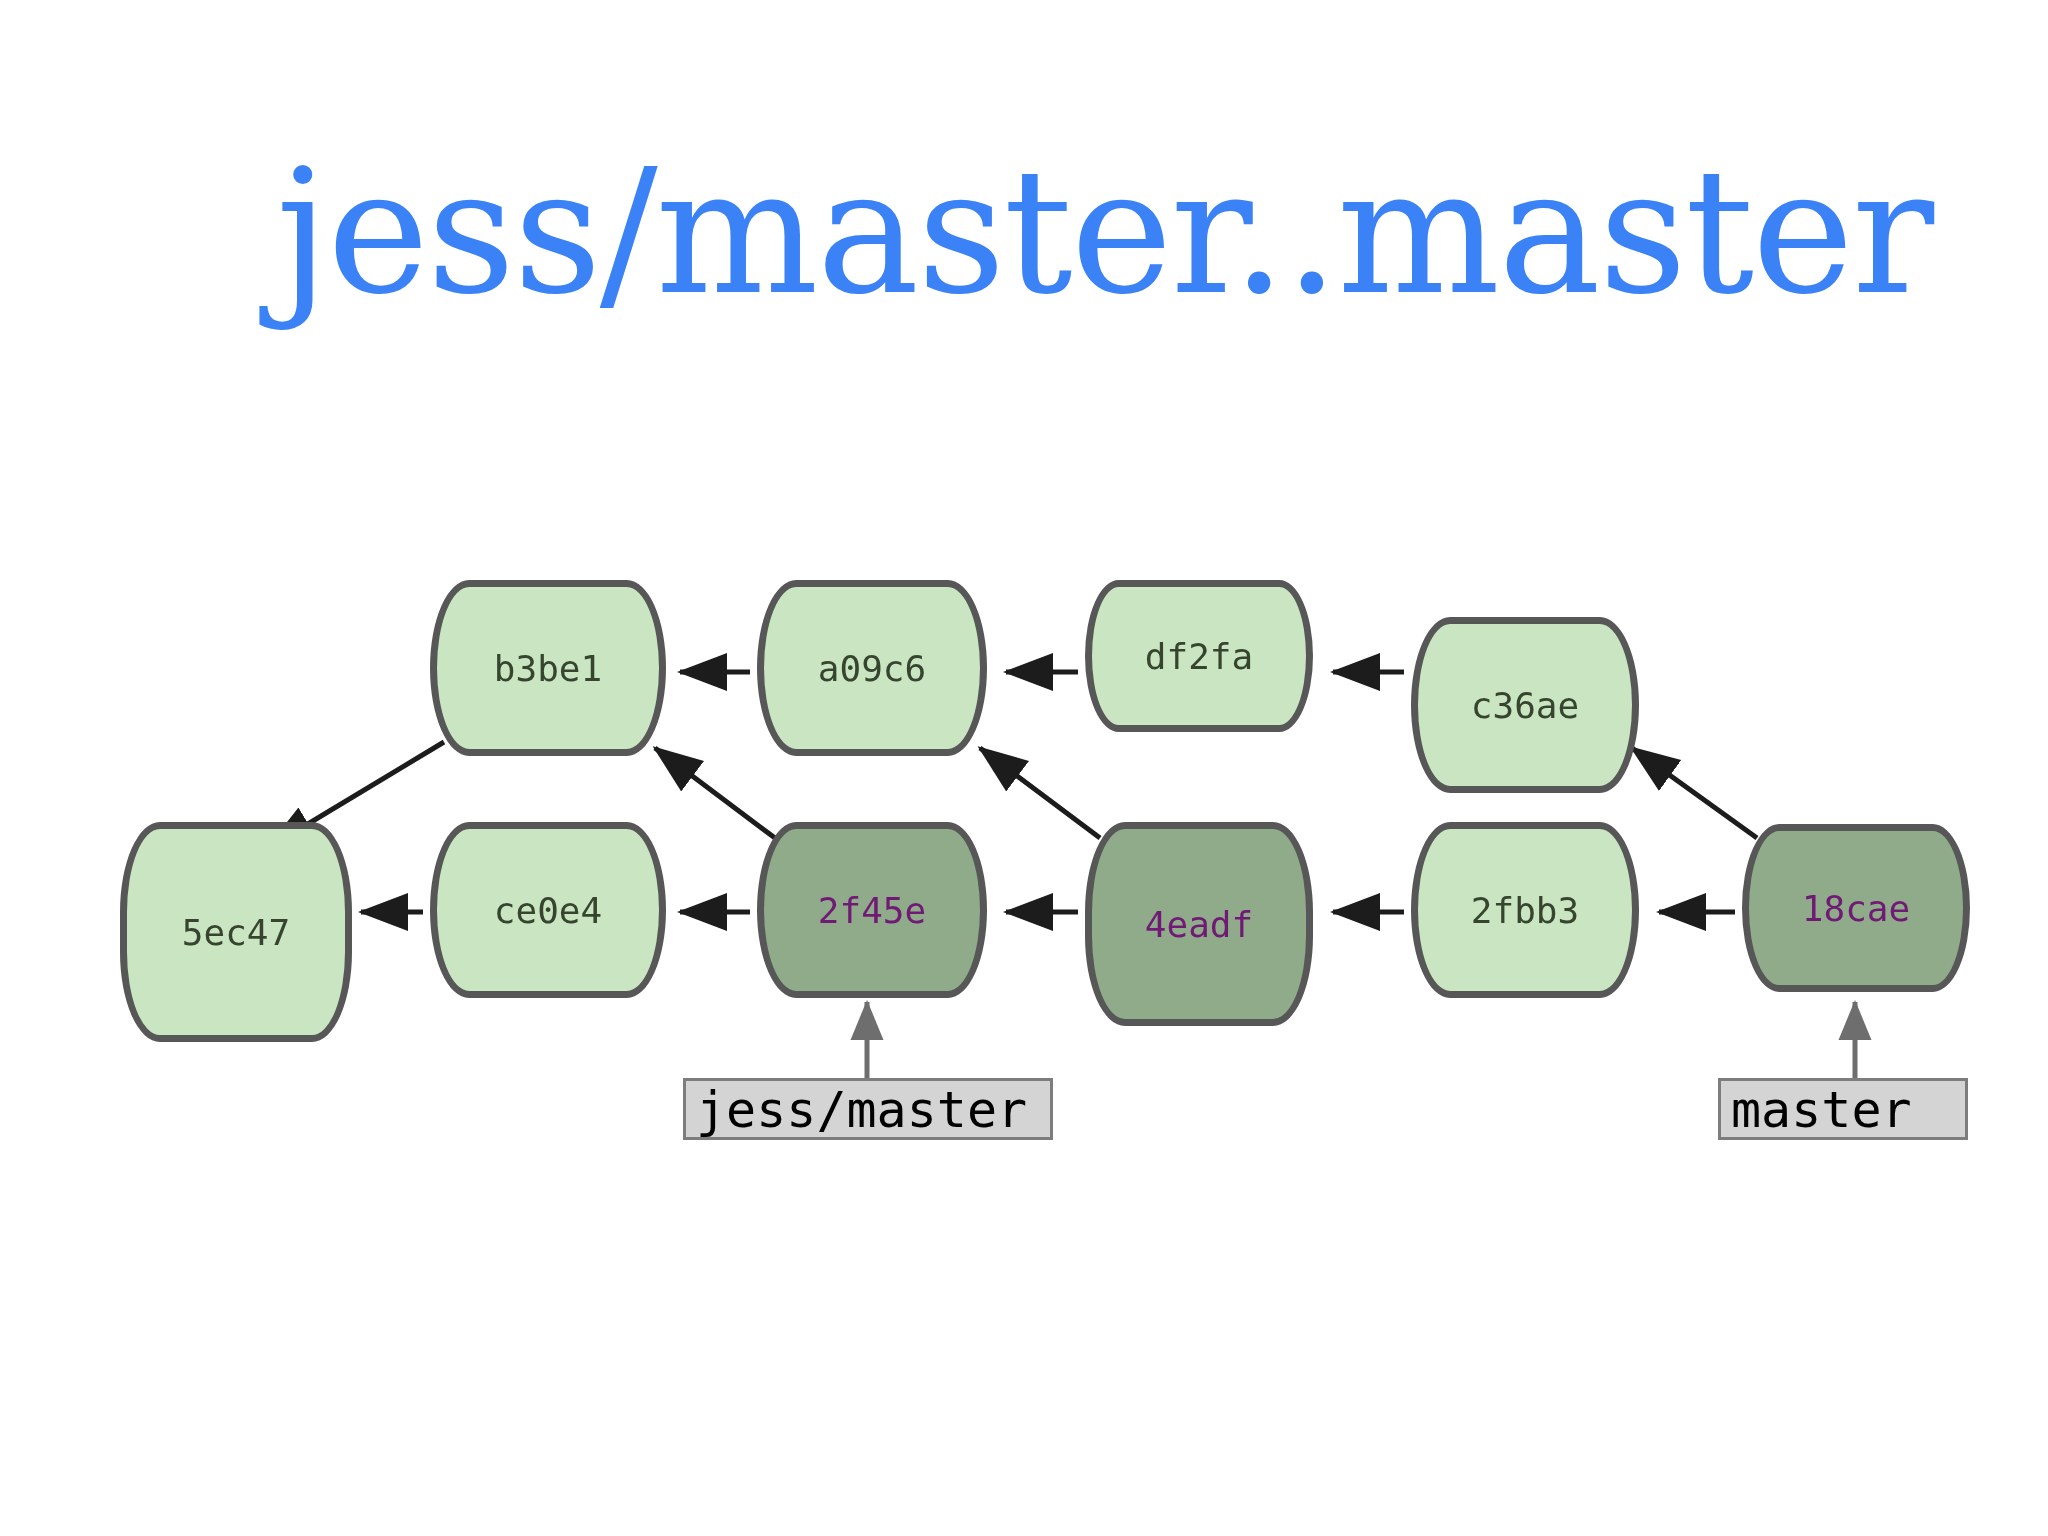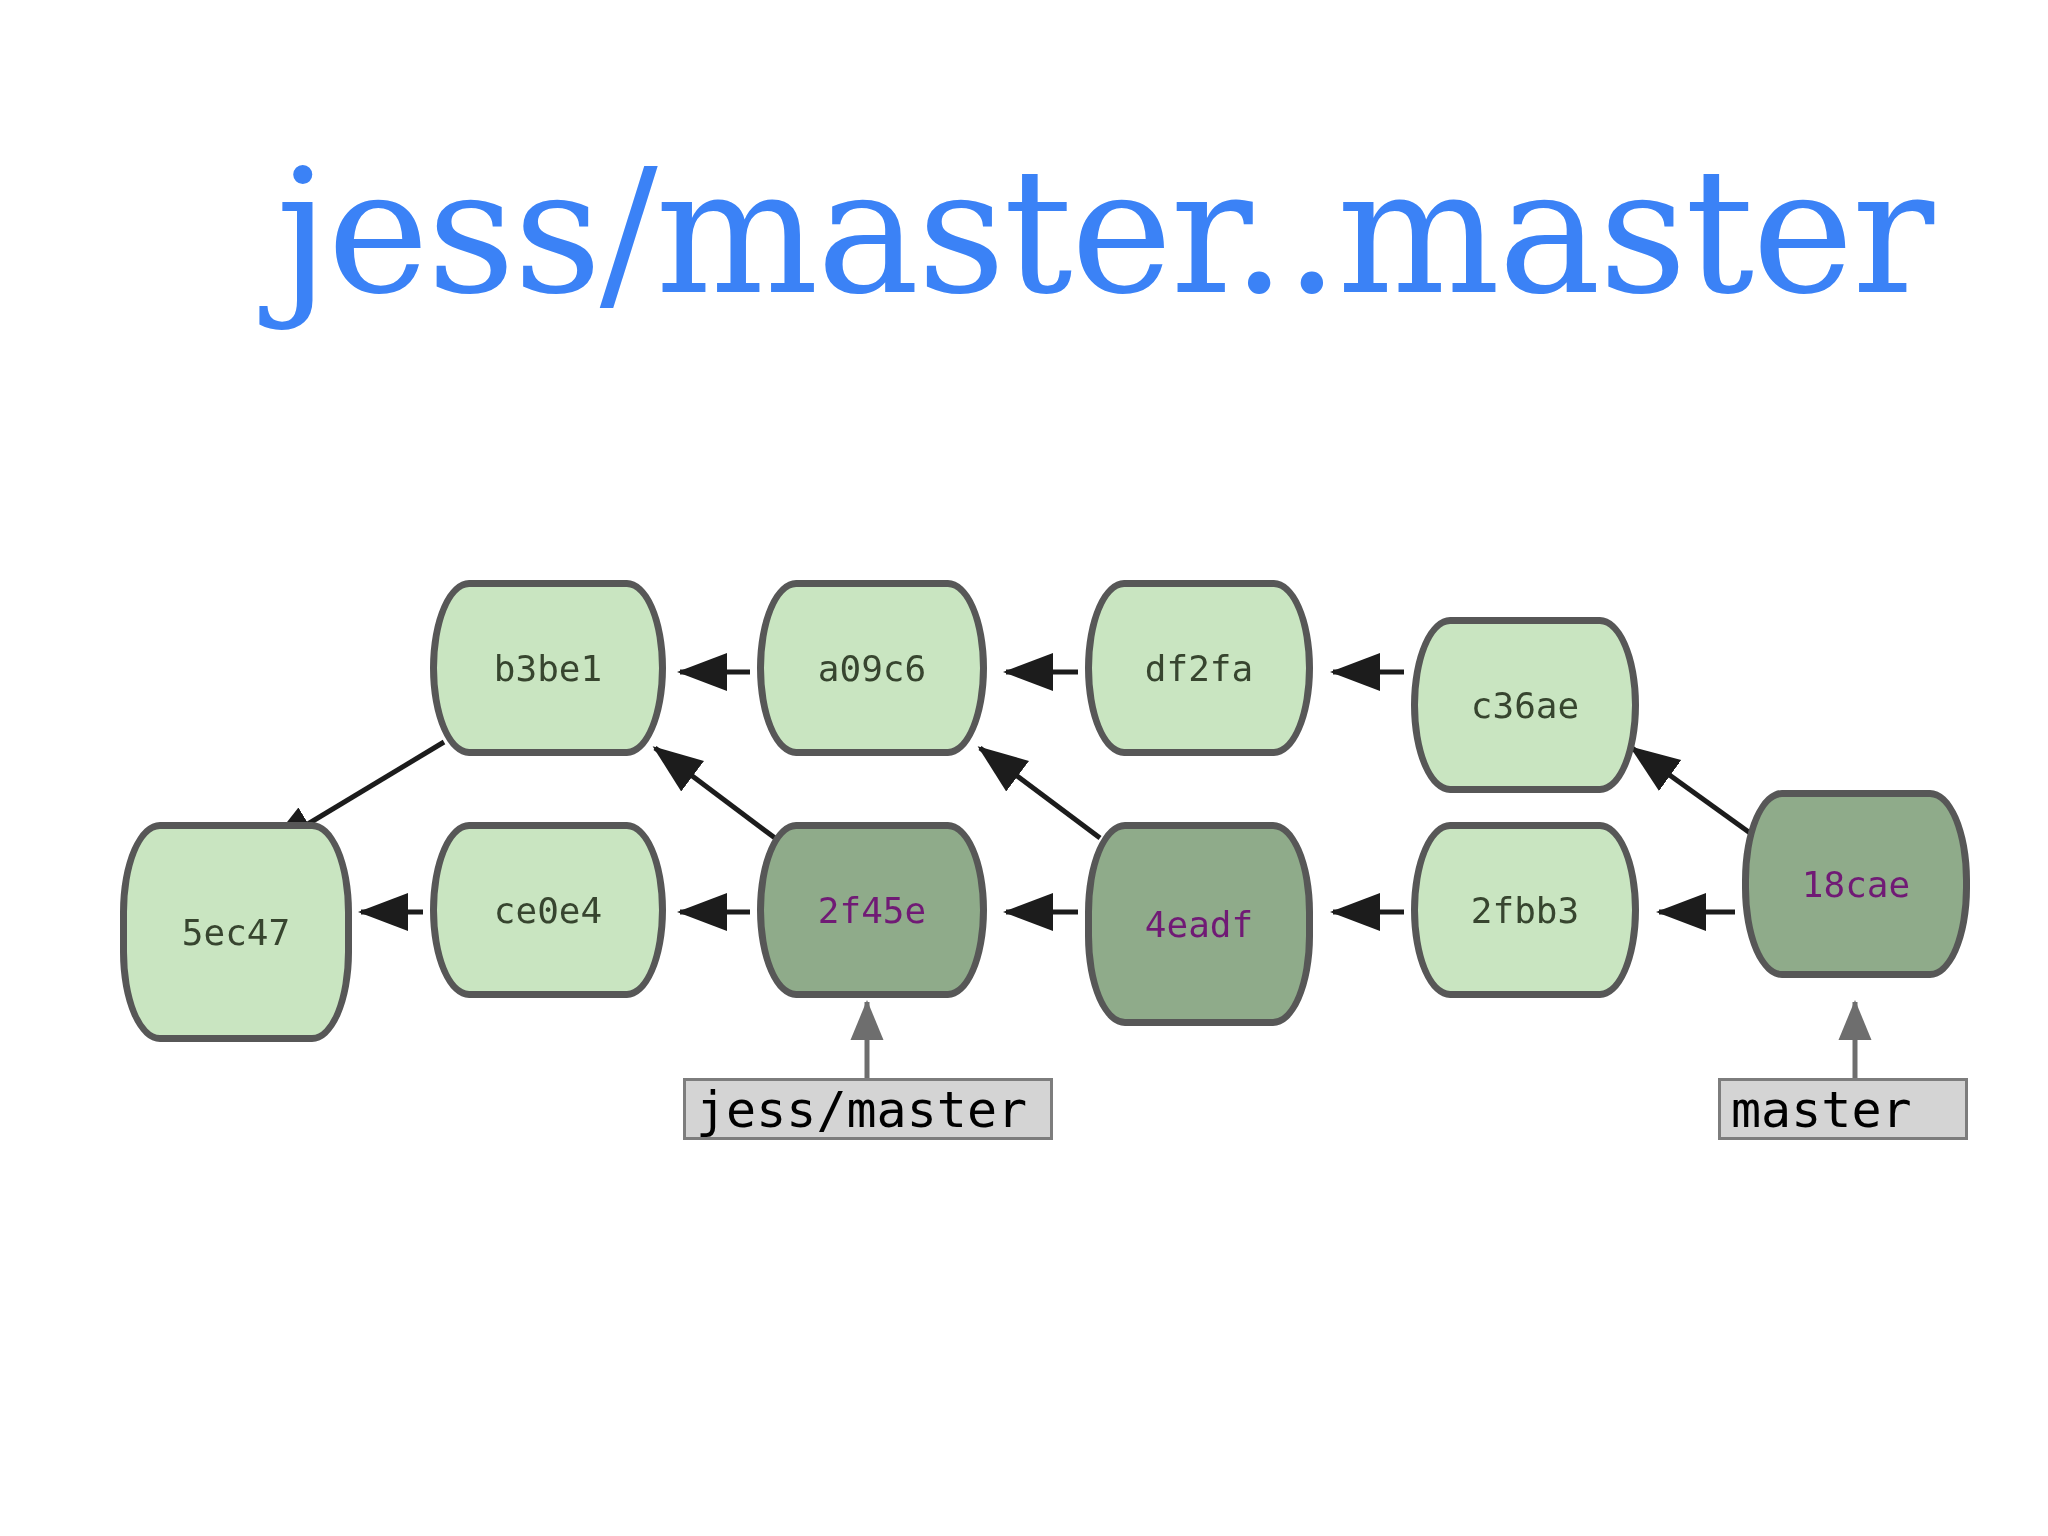--- a/index.html
+++ b/index.html
@@ -125,21 +125,21 @@
       <line x1="1855" y1="1078" x2="1855" y2="1002"></line>
     </g>
   </svg>
 
   <div class="node light" style="left:430px; top:580px; width:236px; height:176px;">
     <span>b3be1</span>
   </div>
   <div class="node light" style="left:757px; top:580px; width:230px; height:176px;">
     <span>a09c6</span>
   </div>
-  <div class="node light" style="left:1085px; top:580px; width:228px; height:176px;">
+  <div class="node light" style="left:1085px; top:580px; width:228px; height:152px;">
     <span>df2fa</span>
   </div>
   <div class="node light" style="left:1411px; top:580px; width:228px; height:176px;margin-top:37px;">
     <span>c36ae</span>
   </div>
 
   <div class="node light" style="left:120px; top:822px; width:232px; height:220px;">
     <span>5ec47</span>
   </div>
   <div class="node light" style="left:430px; top:822px; width:236px; height:176px;">
@@ -147,21 +147,21 @@
   </div>
   <div class="node dark" style="left:757px; top:822px; width:230px; height:176px;">
     <span>2f45e</span>
   </div>
   <div class="node dark" style="left:1085px; top:822px; width:228px; height:204px;">
     <span>4eadf</span>
   </div>
   <div class="node light" style="left:1411px; top:822px; width:228px; height:176px;">
     <span>2fbb3</span>
   </div>
-  <div class="node dark" style="left:1742px; top:790px; width:228px; height:188px;">
+  <div class="node dark" style="left:1742px; top:824px; width:228px; height:168px;">
     <span>18cae</span>
   </div>
 
   <div class="reflabel" style="left:683px; top:1078px; width:370px; height:62px;">
     <span>jess/master</span>
   </div>
   <div class="reflabel" style="left:1718px; top:1078px; width:250px; height:62px;">
     <span>master</span>
   </div>
 

